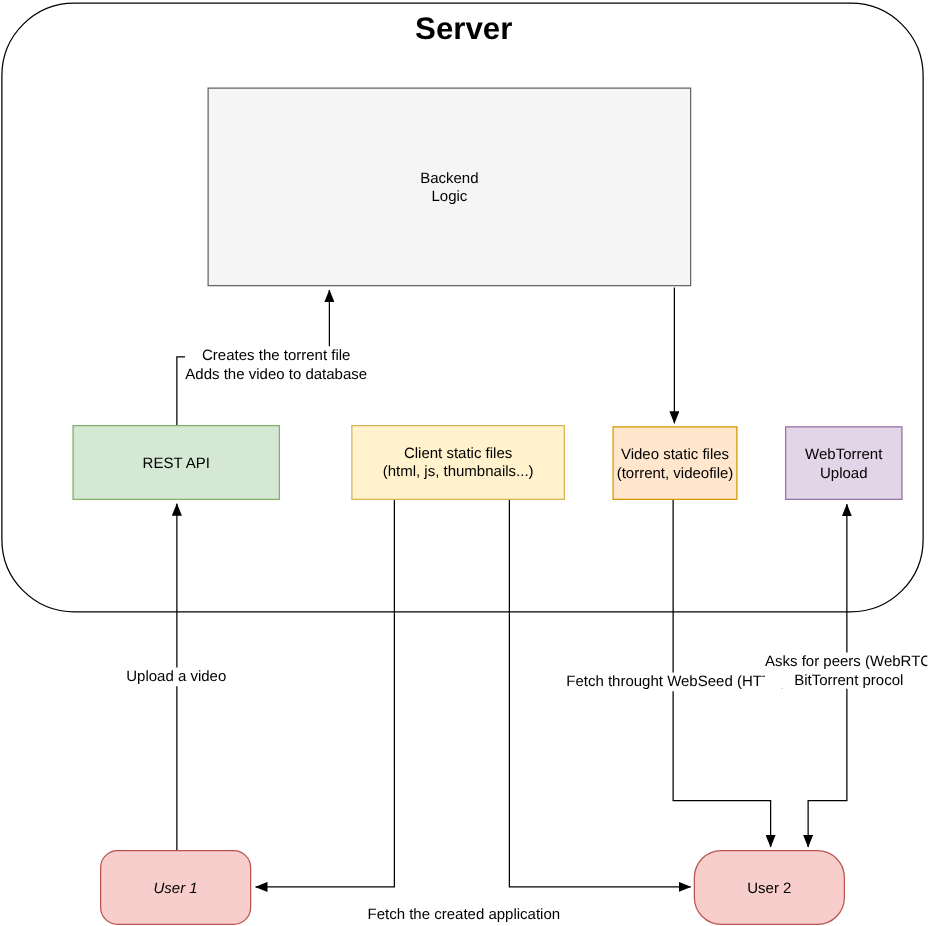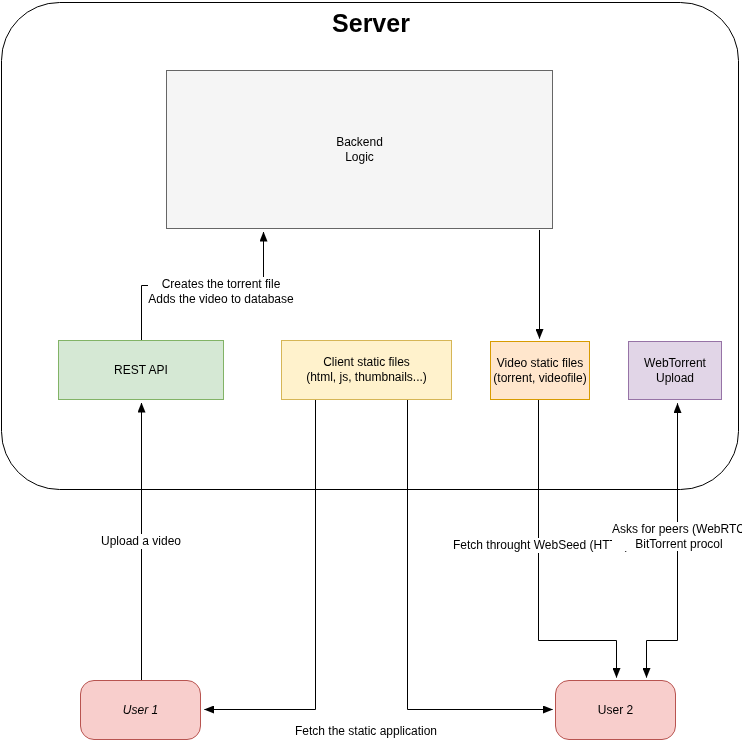--- a/index.html
+++ b/index.html
@@ -102,36 +102,36 @@
 
   <div class="node" style="left: 628px; top: 341px; width: 94px; height: 59px; background: rgb(225, 213, 231); border-color: rgb(150, 115, 166);">
     <span>WebTorrent</span>
     <span>Upload</span>
   </div>
 
   <div class="node rounded" style="left: 80px; top: 680px; width: 121px; height: 60px; background: rgb(248, 206, 204); border-color: rgb(184, 84, 80); font-style: italic;">
     <span>User 1</span>
   </div>
 
-  <div class="node rounded" style="left: 555px; top: 680px; width: 121px; height: 60px; background: rgb(248, 206, 204); border-color: rgb(184, 84, 80);">
+  <div class="node rounded" style="left: 555px; top: 680px; width: 121px; height: 60px; background: rgb(248, 206, 204); border-color: rgb(184, 84, 80); border-radius: 22px;">
     <span>User 2</span>
   </div>
 
   <div class="edge-label" style="left:148px; top:277px; width:146px;">
     <span>Creates the torrent file</span>
     <span>Adds the video to database</span>
   </div>
 
 
   <div class="edge-label" style="left:99px; top:534px; width:84px;">
     <span>Upload a video</span>
   </div>
 
   <div class="edge-label" style="left:294px; top:724px; width:144px;">
-    <span>Fetch the static application</span>
+    <span>Fetch the created application</span>
   </div>
 
   <div class="edge-label" style="left:453px; top:538px; width:170px;">
     <span>Fetch throught WebSeed (HTTP)</span>
   </div>
 
   <div class="edge-label" style="left:612px; top:522px; width:134px;">
     <span>Asks for peers (WebRTC)</span>
     <span>BitTorrent procol</span>
   </div>

